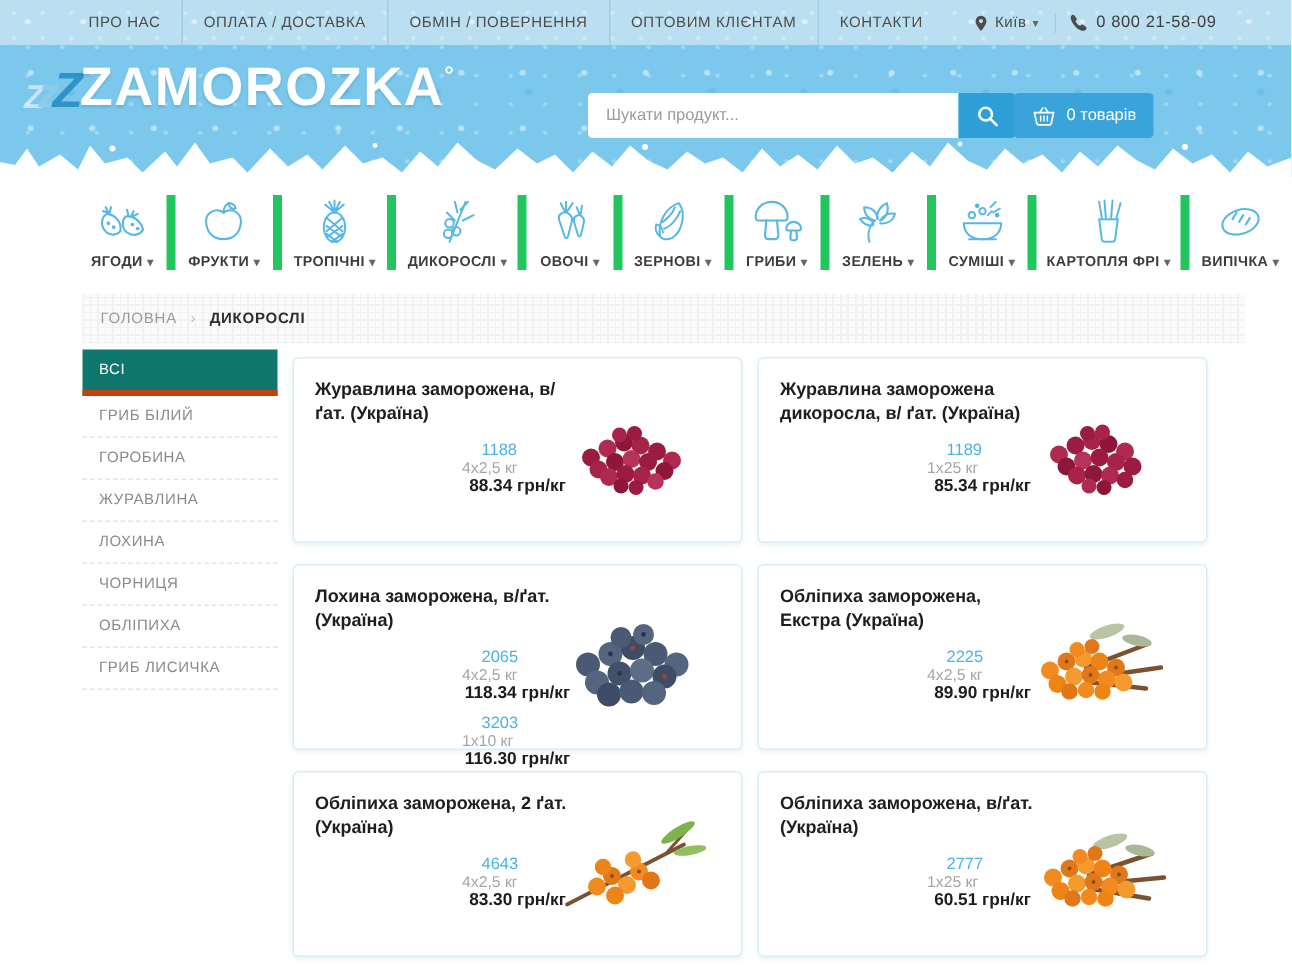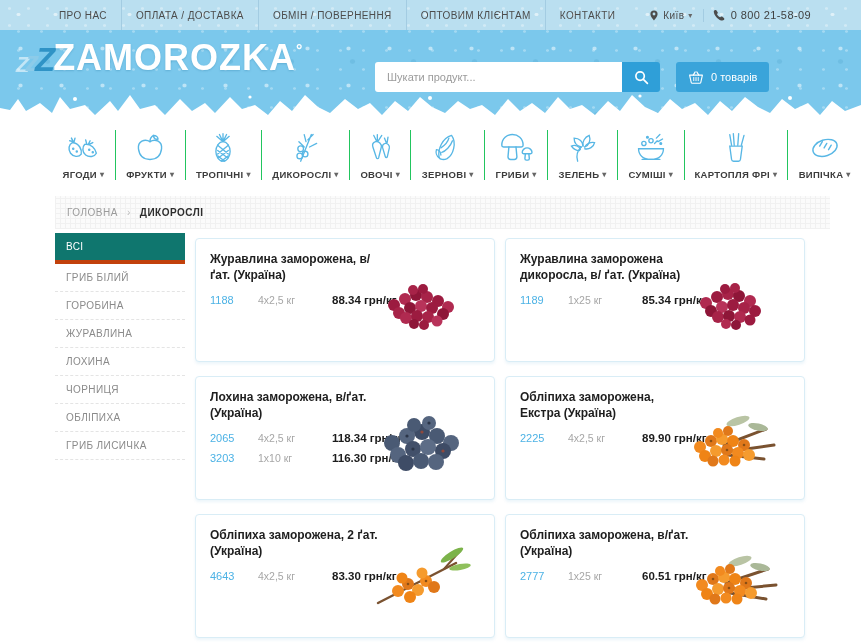--- a/index.html
+++ b/index.html
@@ -51,21 +51,21 @@
   .logo .z1 { font-size:22px; color:rgba(255,255,255,.55); margin-right:-4px; }
   .logo .z2 { font-size:27px; color:#8ccbe9; margin-right:-4px; }
   .logo .z3 { font-size:33px; color:#2f93c6; margin-right:-2px; }
   .logo .main {
     font-size:36px; font-weight:700; color:#fff; letter-spacing:1px; line-height:1;
     text-shadow:0 1px 2px rgba(60,140,180,.4);
   }
   .logo .deg { font-size:16px; color:#fff; font-weight:900; align-self:flex-start; margin-top:2px; }
 
   .searchbox {
-    position:absolute; left:375px; top:32px; width:285px; height:30px;
+    position:absolute; left:392px; top:32px; width:285px; height:30px;
     display:flex; z-index:3;
   }
   .searchbox input {
     flex:1; border:none; outline:none; border-radius:3px 0 0 3px;
     font-family:"Liberation Sans", sans-serif;
     font-size:11px; color:#666; padding:0 12px; background:#fff;
   }
   .searchbox input::placeholder { color:#9b9b9b; }
   .search-btn {
     width:38px; border:none; background:#2f9fd8; border-radius:0 3px 3px 0;
@@ -78,21 +78,21 @@
     display:flex; align-items:center; gap:7px; padding:0 12px; cursor:pointer;
   }
 
   
   .catmenu {
     background:#fff; display:flex; align-items:flex-start;
     padding:12px 0 10px 52px; height:68px;
   }
   .cat-item {
     display:flex; flex-direction:column; align-items:center;
-    padding:0 11px; border-left:1px solid #22c55e; cursor:pointer; min-width:56px;
+    padding:0 11px; border-left:6px solid #22c55e; cursor:pointer; min-width:56px;
   }
   .cat-item:first-child { border-left:none; }
   .cat-item .icn { height:34px; display:flex; align-items:center; justify-content:center; }
   .cat-item .lbl {
     margin-top:5px; font-size:9.5px; font-weight:700; color:#3c3c3c;
     letter-spacing:.3px; white-space:nowrap; display:flex; align-items:center; gap:3px;
   }
 
   
   .breadcrumb {
@@ -127,21 +127,21 @@
   .product-card {
     position:relative; width:300px; height:124px;
     background:#fff; border:1px solid #d9edf6; border-radius:4px;
     padding:13px 14px; box-shadow:0 2px 3px rgba(150,200,225,.18);
   }
   .p-title {
     font-size:12px; font-weight:700; color:#1e1e1e; line-height:1.3;
     width:64%; cursor:pointer;
   }
   .offers { margin-top:11px; }
-  .offer-row { display:flex; align-items:center; margin-bottom:8px; font-size:11px; }
+  .offer-row { display:flex; align-items:center; margin-bottom:8px; font-size:11px;flex-direction:column; }
   .o-code { color:#4cb2e5; width:48px; cursor:pointer; }
   .o-pack { color:#a6a6a6; width:74px; font-size:10.5px; }
   .o-price { color:#1c1c1c; font-weight:700; font-size:11.5px; white-space:nowrap; }
   .p-img { position:absolute; right:8px; top:26px; width:130px; height:84px; }
 </style>
 </head>
 <body>
 
 <div class="topbar">
   <div class="nav">

